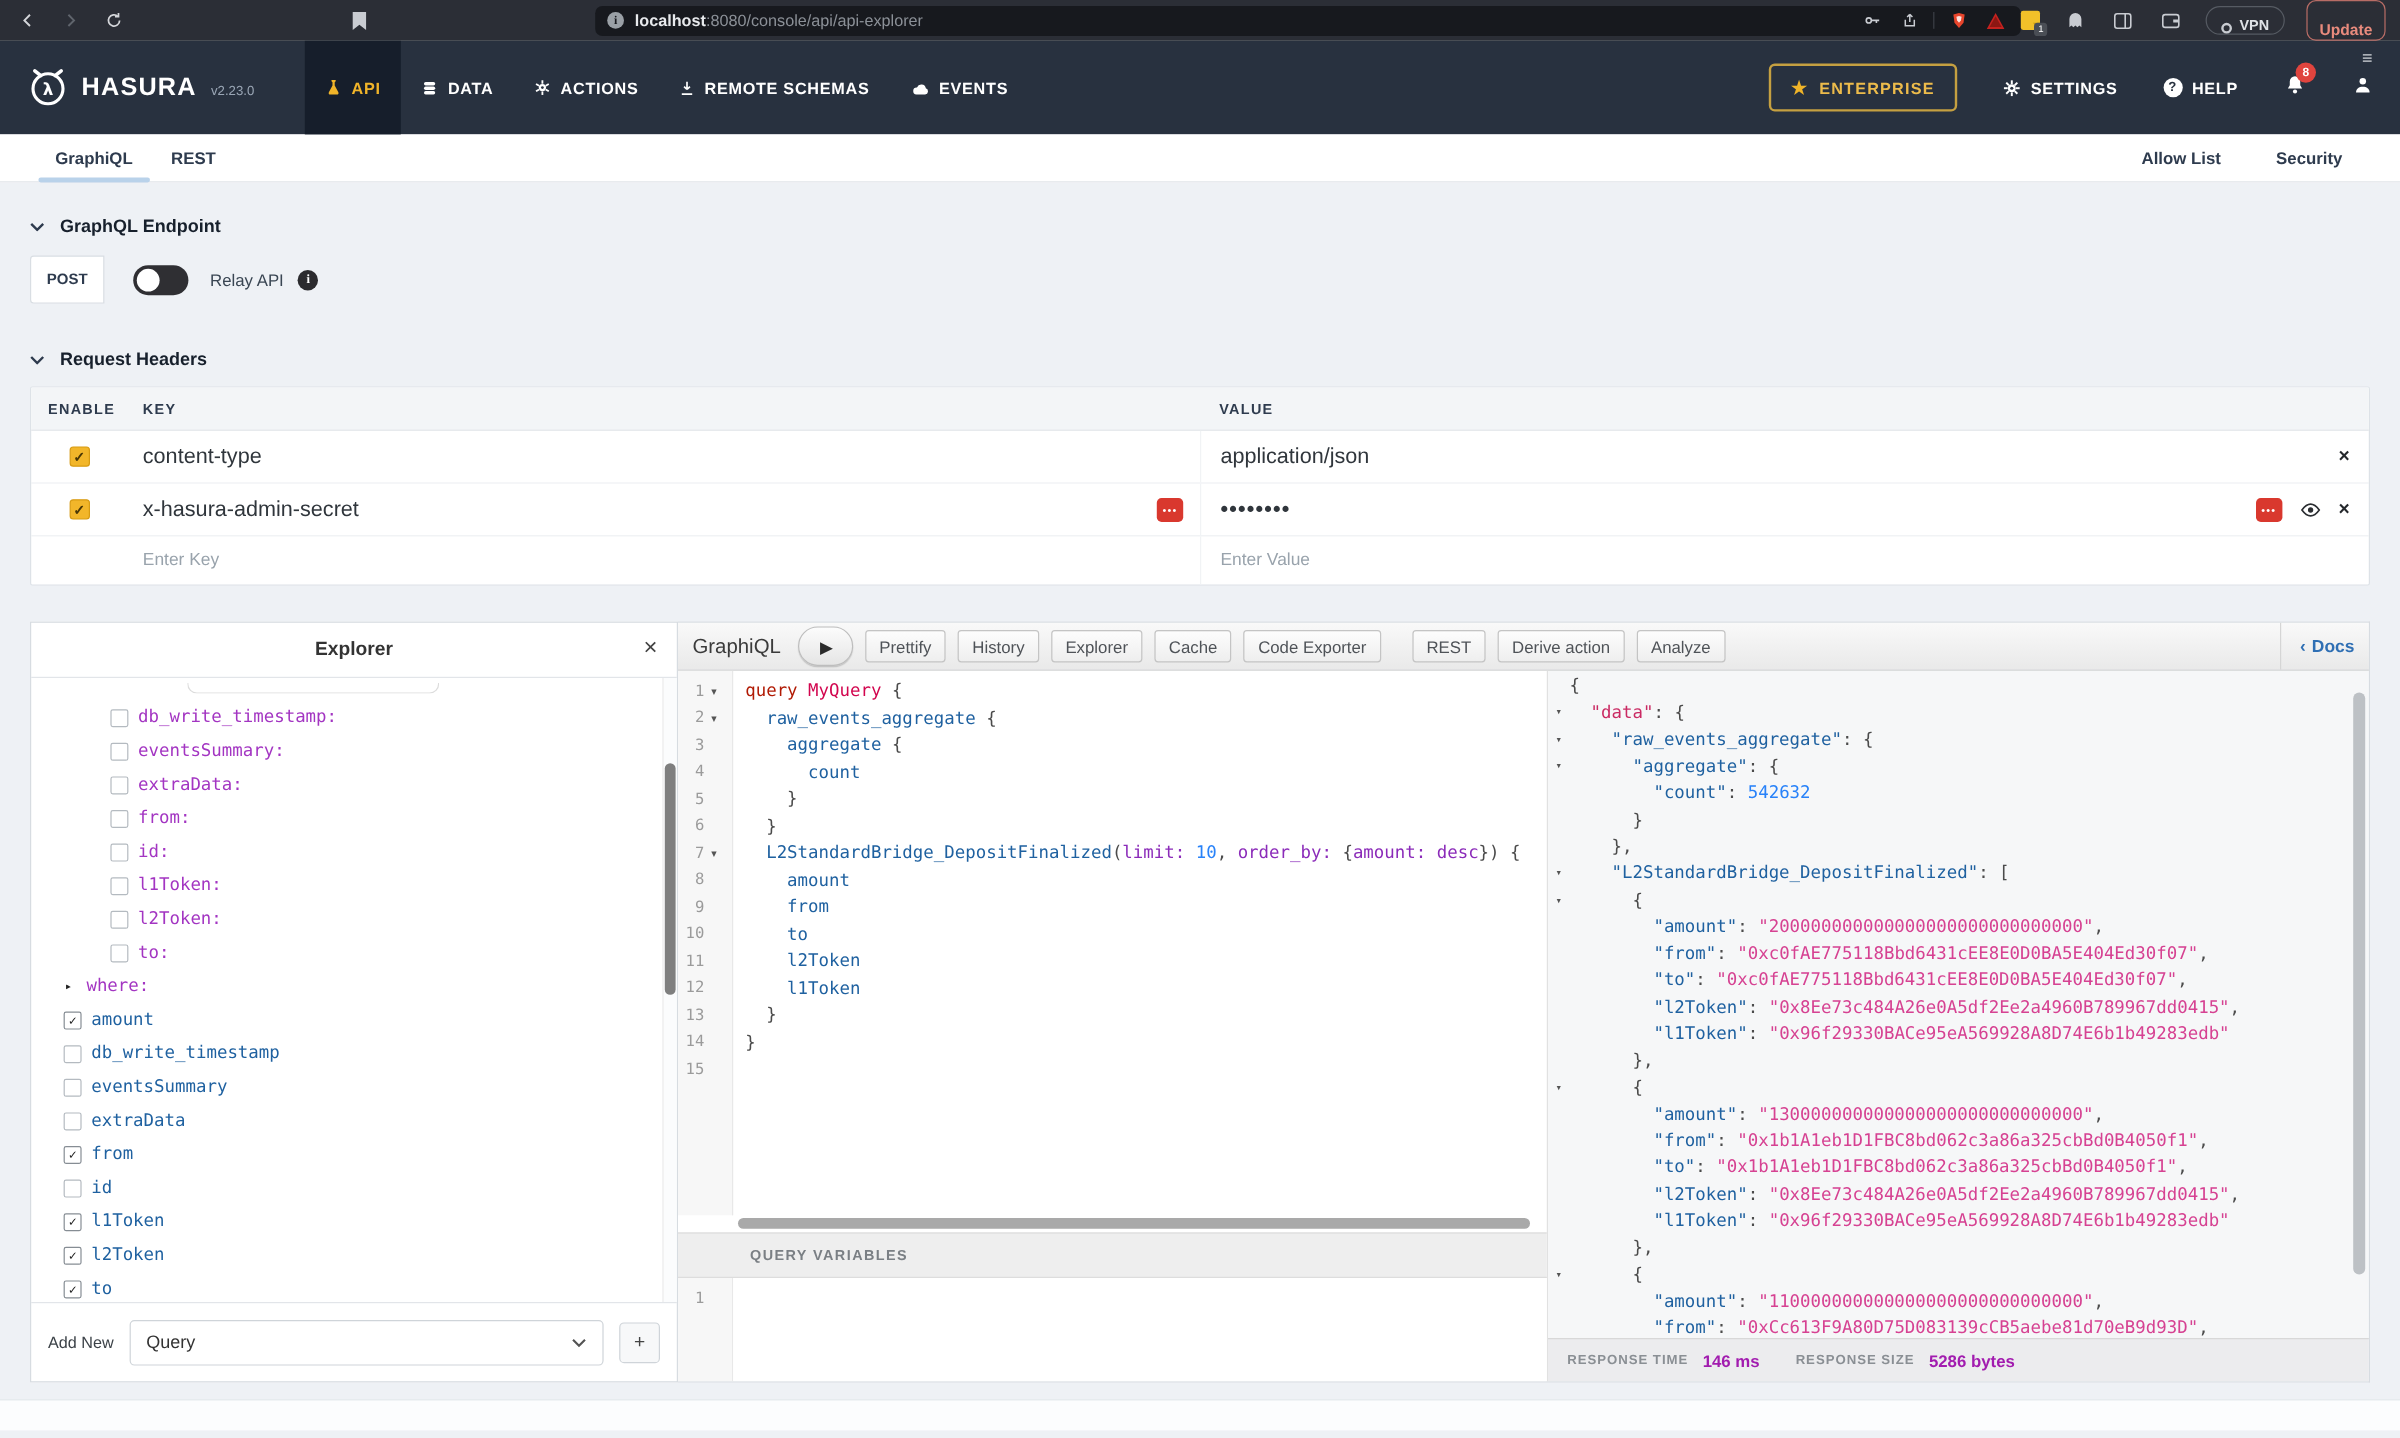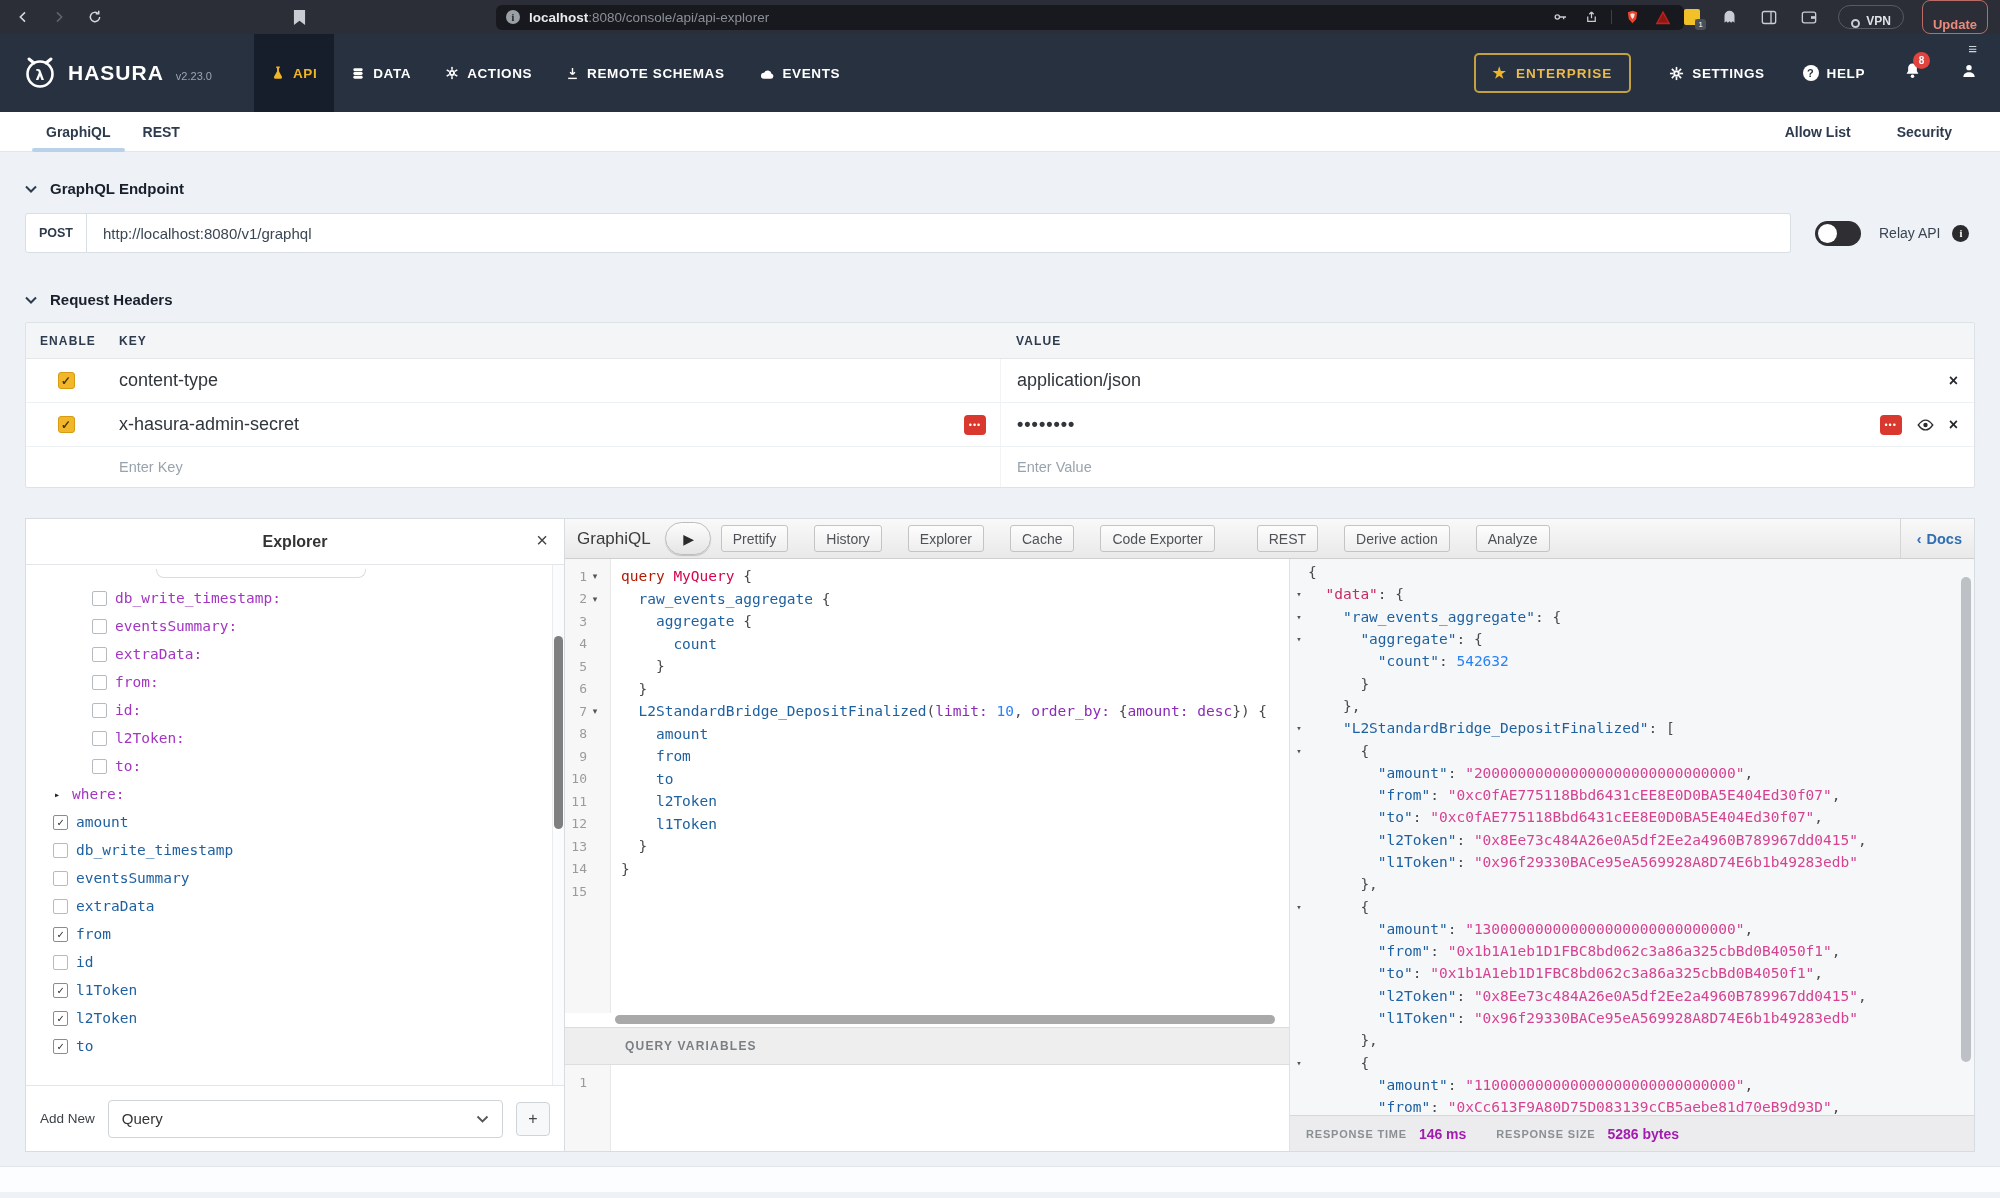--- a/index.html
+++ b/index.html
@@ -397,21 +397,20 @@
     <div class="section-head sh1">
       <span class="chev">
         <svg width="12" height="8" viewBox="0 0 12 8" fill="none" stroke="#2e3b4e" stroke-width="2">
             <path d="M1 1.5l5 5 5-5"></path>
           </svg>
         </span>
       <span class="st">GraphQL Endpoint</span>
     </div>
     <div class="endpoint-row">
       <span class="post-chip">POST</span>
-      <span class="url-input">http://localhost:8080/v1/graphql</span>
       <span class="toggle">
           <span class="knob"></span>
         </span>
       <span class="relay-label">Relay API</span>
       <span class="info-dot">i</span>
     </div>
 
     <div class="section-head sh2">
       <span class="chev">
         <svg width="12" height="8" viewBox="0 0 12 8" fill="none" stroke="#2e3b4e" stroke-width="2">
@@ -502,20 +501,24 @@
               <div class="erow arg">
                 <span class="ecb"></span>
                 <span class="etxt purple">from:</span>
               </div>
               <div class="erow arg">
                 <span class="ecb"></span>
                 <span class="etxt purple">id:</span>
               </div>
               <div class="erow arg">
                 <span class="ecb"></span>
+                <span class="etxt purple">l1Token:</span>
+              </div>
+              <div class="erow arg">
+                <span class="ecb"></span>
                 <span class="etxt purple">l2Token:</span>
               </div>
               <div class="erow arg">
                 <span class="ecb"></span>
                 <span class="etxt purple">to:</span>
               </div>
               <div class="erow whr">
                 <span class="etri">▸</span>
                 <span class="etxt purple">where:</span>
               </div>
@@ -571,21 +574,21 @@
           <span class="plus-btn">+</span>
         </div>
       </div>
 
       <div class="gq-card">
         <div class="gq-toolbar">
           <span class="gq-title">GraphiQL</span>
           <span class="play-btn">
             <span>▶</span>
           </span>
-          <span style="display:flex;align-items:center;gap:26px">
+          <span style="display:flex;align-items:center;gap:10px">
               <span class="gq-btn">Prettify</span>
               <span class="gq-btn">History</span>
               <span class="gq-btn">Explorer</span>
               <span class="gq-btn">Cache</span>
               <span class="gq-btn">Code Exporter</span>
               <span class="gq-btn gap">REST</span>
               <span class="gq-btn">Derive action</span>
               <span class="gq-btn">Analyze</span>
             </span>
           <span class="docs-wrap">

